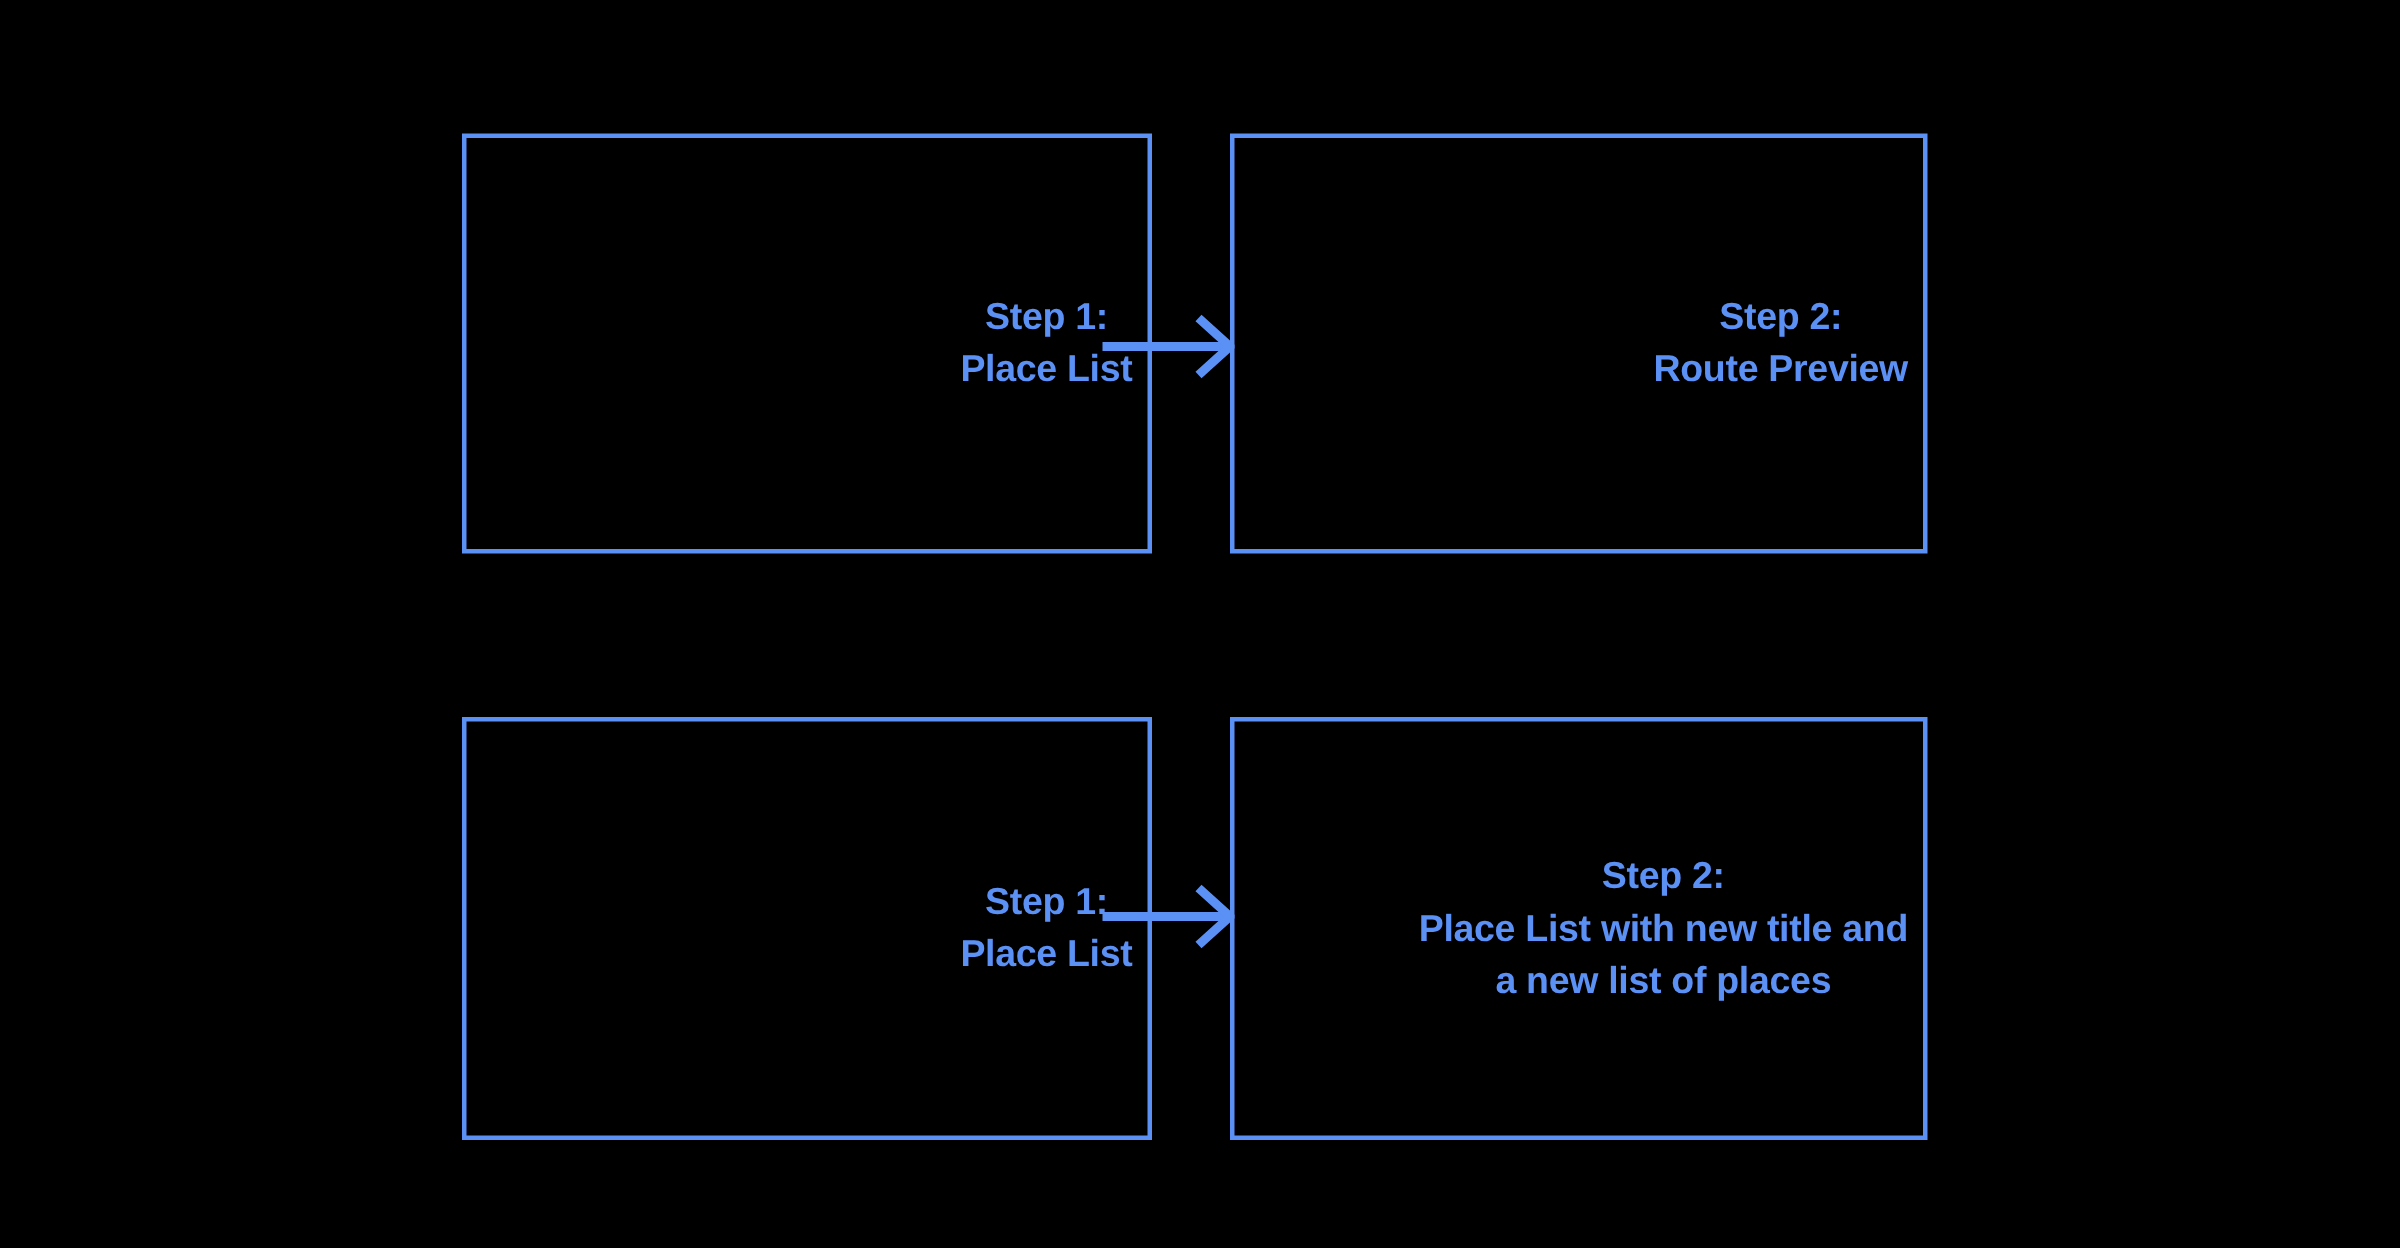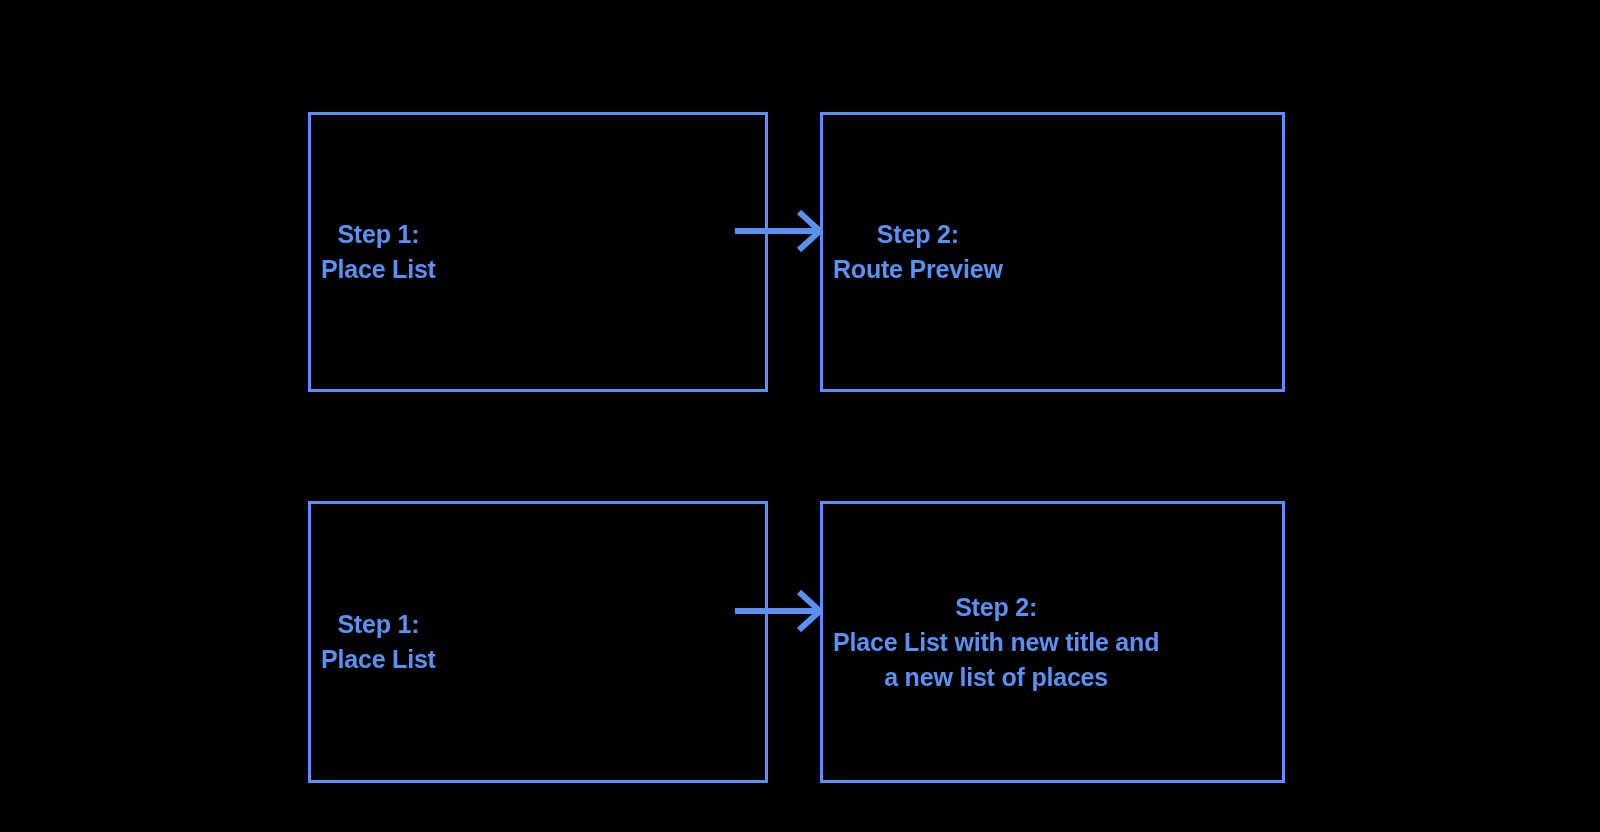--- a/index.html
+++ b/index.html
@@ -22,22 +22,21 @@
   }
 
   
   .flow-box {
     position: absolute;
     box-sizing: border-box;
     border: 3px solid #5b90f5;
     background: transparent;
     display: flex;
     align-items: center;
-    justify-content: flex-start;
-    margin-top: 23px;
+    justify-content: flex-end;
   }
   .box-label {
     color: #5b90f5;
     font-family: "Liberation Sans", sans-serif;
     font-size: 25px;
     font-weight: bold;
     line-height: 35px;
     text-align: center;
     letter-spacing: -0.2px;
     white-space: pre-line;

